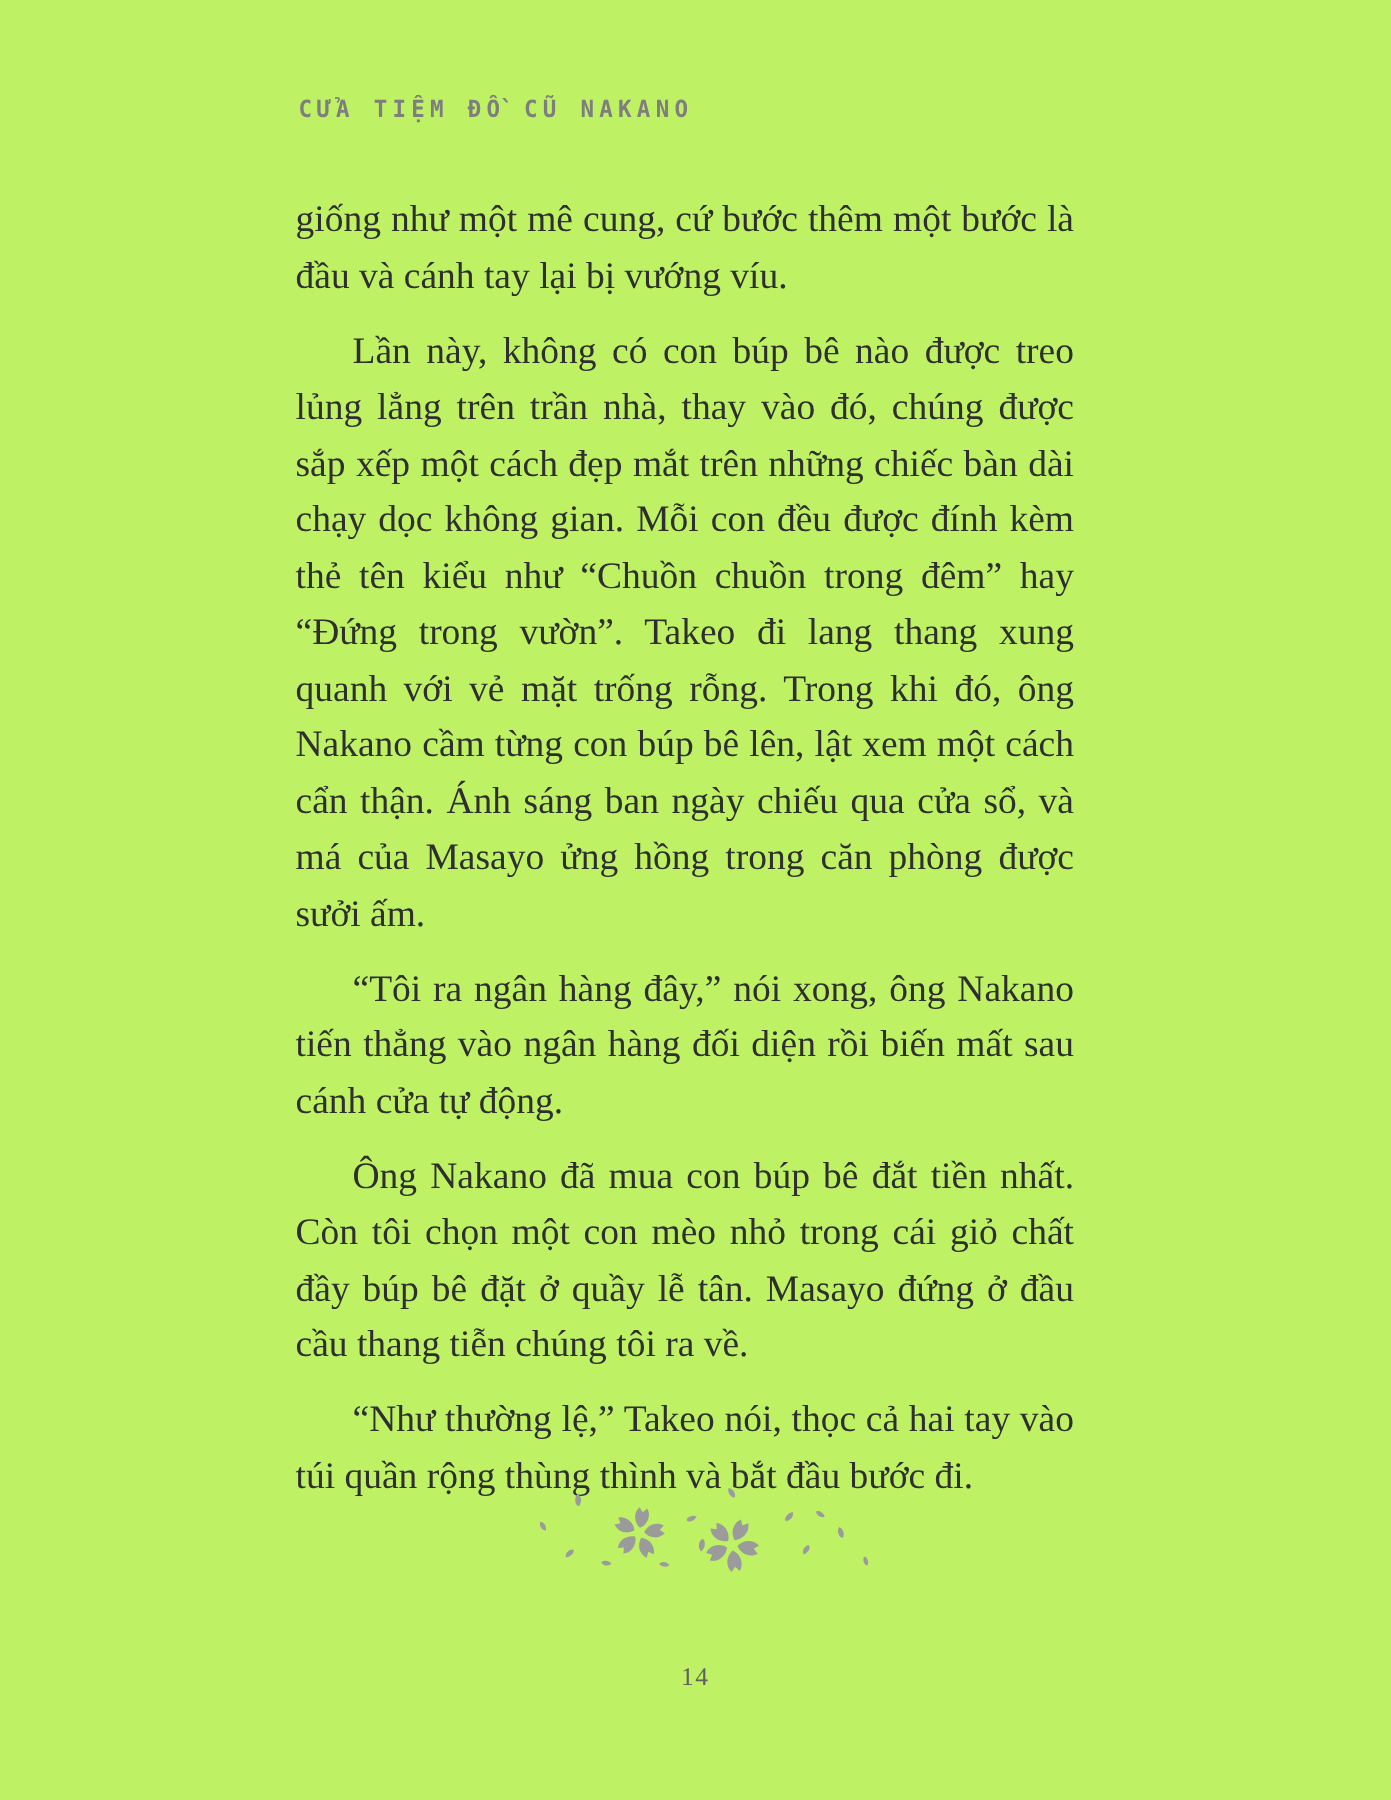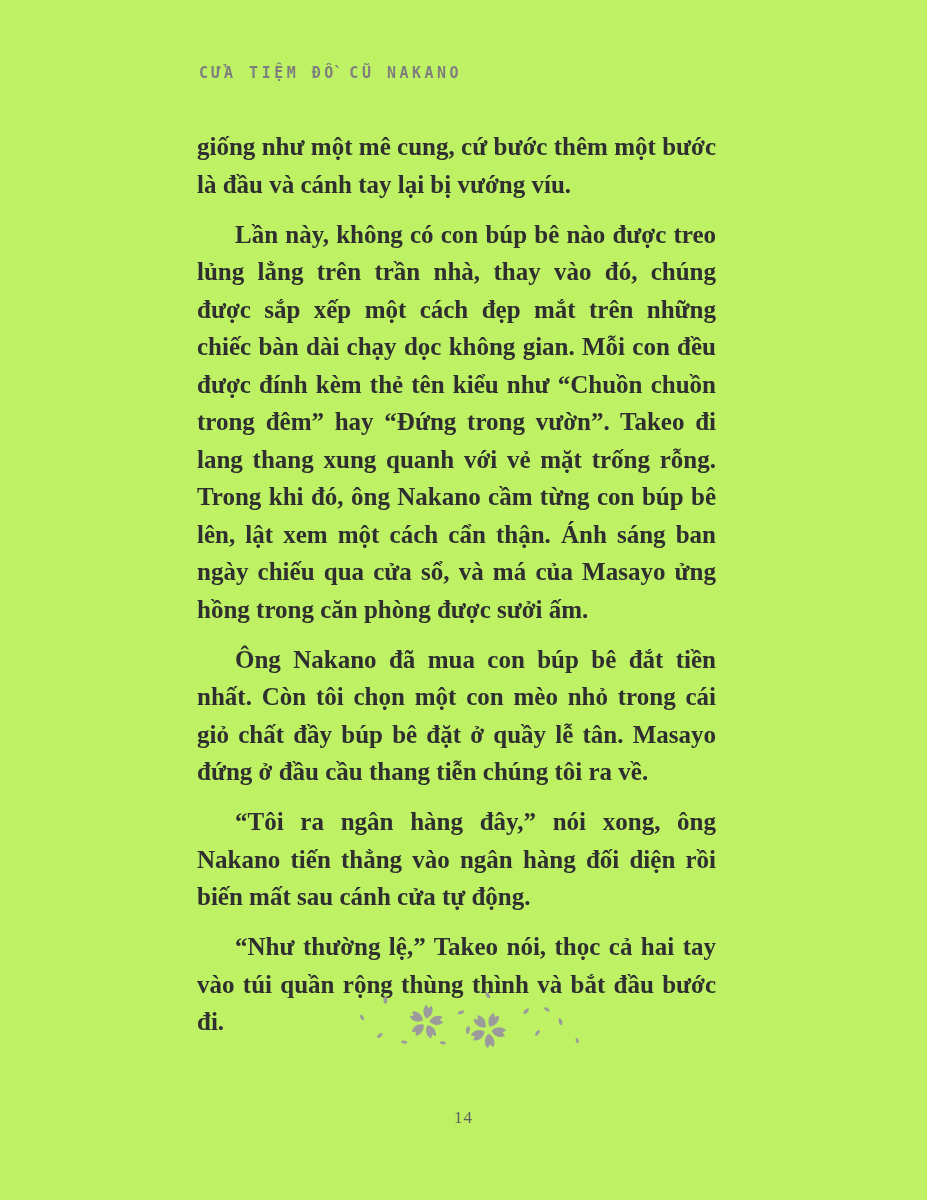--- a/index.html
+++ b/index.html
@@ -27,21 +27,20 @@
   }
   .body-text {
     position: absolute;
     top: 128px;
     left: 197px;
     width: 519px;
     color: #2f2f2f;
     font-size: 25px;
     line-height: 37.5px;
     text-align: justify;
-    font-weight: bold;
   }
   .body-text p { margin: 0 0 12.5px 0; text-indent: 38px; }
   .body-text p.no-indent { text-indent: 0; }
   .body-text p:last-child { margin-bottom: 0; }
   .ornament {
     position: absolute;
     top: 988px;
     left: 338px;
     width: 252px;
     height: 64px;
@@ -60,22 +59,22 @@
 </head>
 <body>
 
 <div class="page">
 
   <div class="running-header">CỬA TIỆM ĐỒ CŨ NAKANO</div>
 
   <div class="body-text">
     <p class="no-indent">giống như một mê cung, cứ bước thêm một bước là đầu và cánh tay lại bị vướng víu.</p>
     <p>Lần này, không có con búp bê nào được treo lủng lẳng trên trần nhà, thay vào đó, chúng được sắp xếp một cách đẹp mắt trên những chiếc bàn dài chạy dọc không gian. Mỗi con đều được đính kèm thẻ tên kiểu như “Chuồn chuồn trong đêm” hay “Đứng trong vườn”. Takeo đi lang thang xung quanh với vẻ mặt trống rỗng. Trong khi đó, ông Nakano cầm từng con búp bê lên, lật xem một cách cẩn thận. Ánh sáng ban ngày chiếu qua cửa sổ, và má của Masayo ửng hồng trong căn phòng được sưởi ấm.</p>
+    <p>“Tôi ra ngân hàng đây,” nói xong, ông Nakano tiến thẳng vào ngân hàng đối diện rồi biến mất sau cánh cửa tự động.</p>
     <p>Ông Nakano đã mua con búp bê đắt tiền nhất. Còn tôi chọn một con mèo nhỏ trong cái giỏ chất đầy búp bê đặt ở quầy lễ tân. Masayo đứng ở đầu cầu thang tiễn chúng tôi ra về.</p>
-    <p>“Tôi ra ngân hàng đây,” nói xong, ông Nakano tiến thẳng vào ngân hàng đối diện rồi biến mất sau cánh cửa tự động.</p>
     <p>“Như thường lệ,” Takeo nói, thọc cả hai tay vào túi quần rộng thùng thình và bắt đầu bước đi.</p>
   </div>
 
   <div class="ornament">
     <svg width="252" height="64" viewBox="0 0 252 64" xmlns="http://www.w3.org/2000/svg">
       <defs>
         <path id="petal" d="M0,-3.5 C4.8,-6.5 6,-13 2.6,-17 L0,-14 L-2.6,-17 C-6,-13 -4.8,-6.5 0,-3.5 Z"></path>
         <path id="minipetal" d="M0,0 C3.2,-1.2 4.6,-4.4 3.4,-7.6 C1.4,-7 -0.4,-5.2 -0.9,-3 C-1.3,-1.6 -1,-0.4 0,0 Z"></path>
       </defs>
       <g fill="#9b9b9b">

